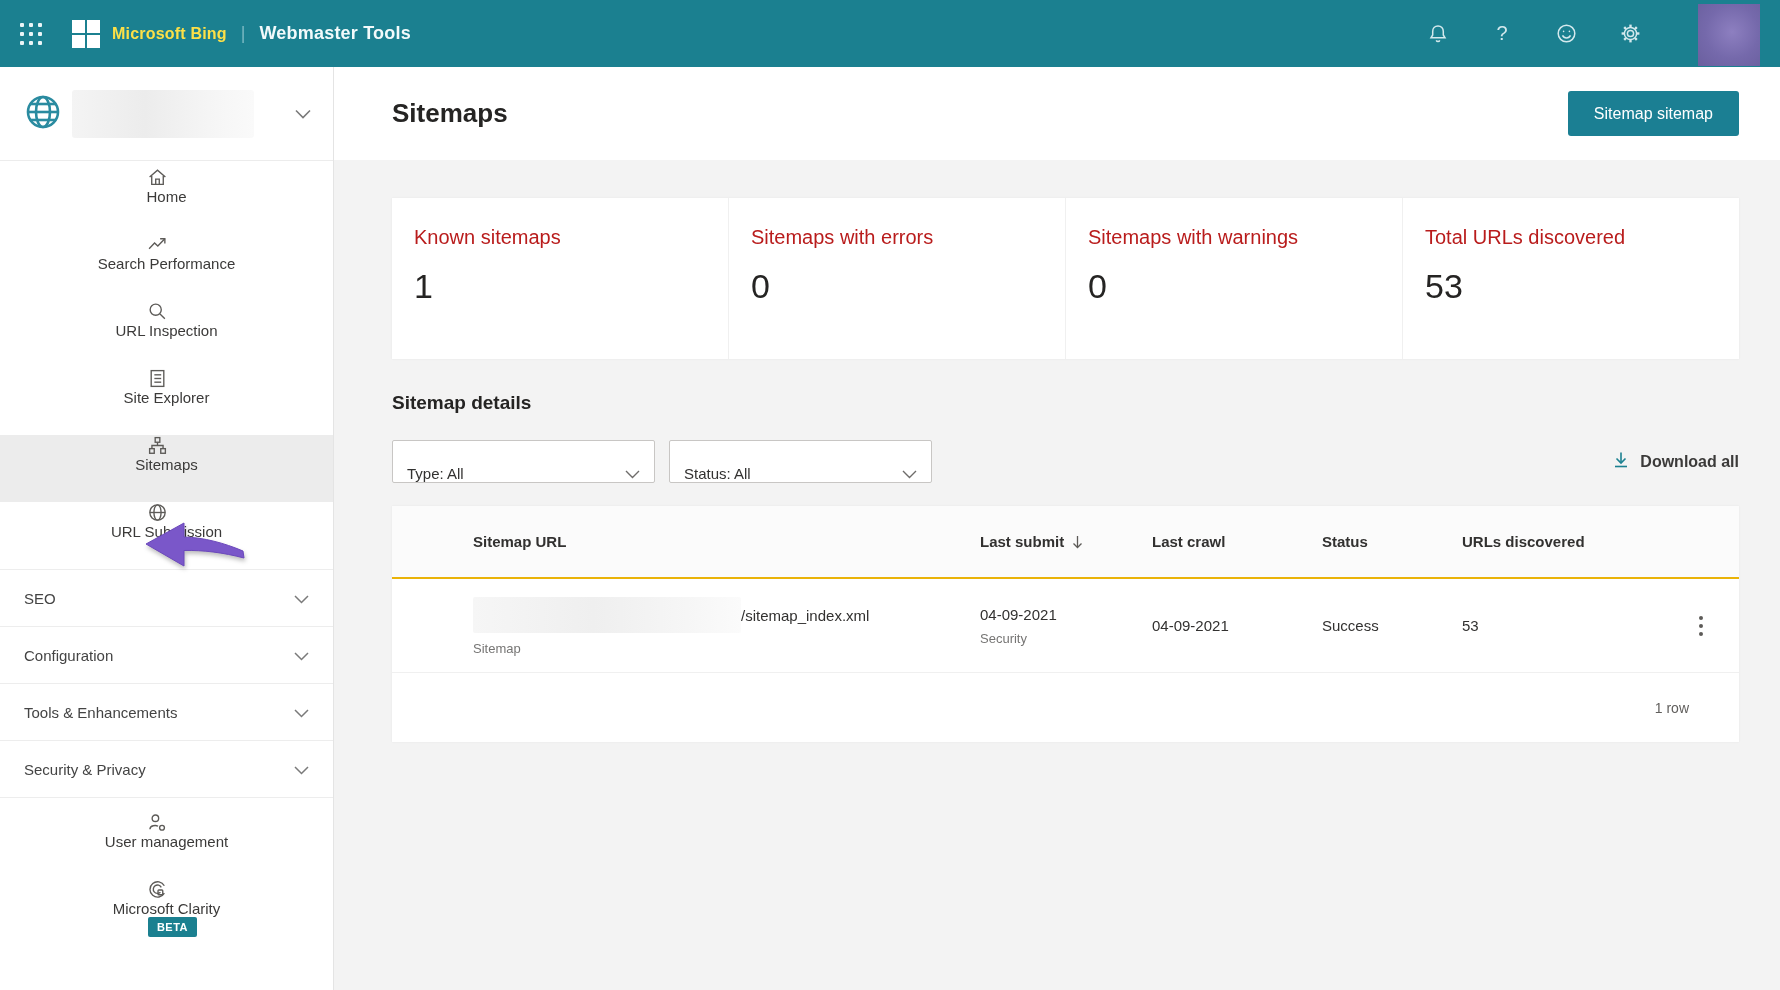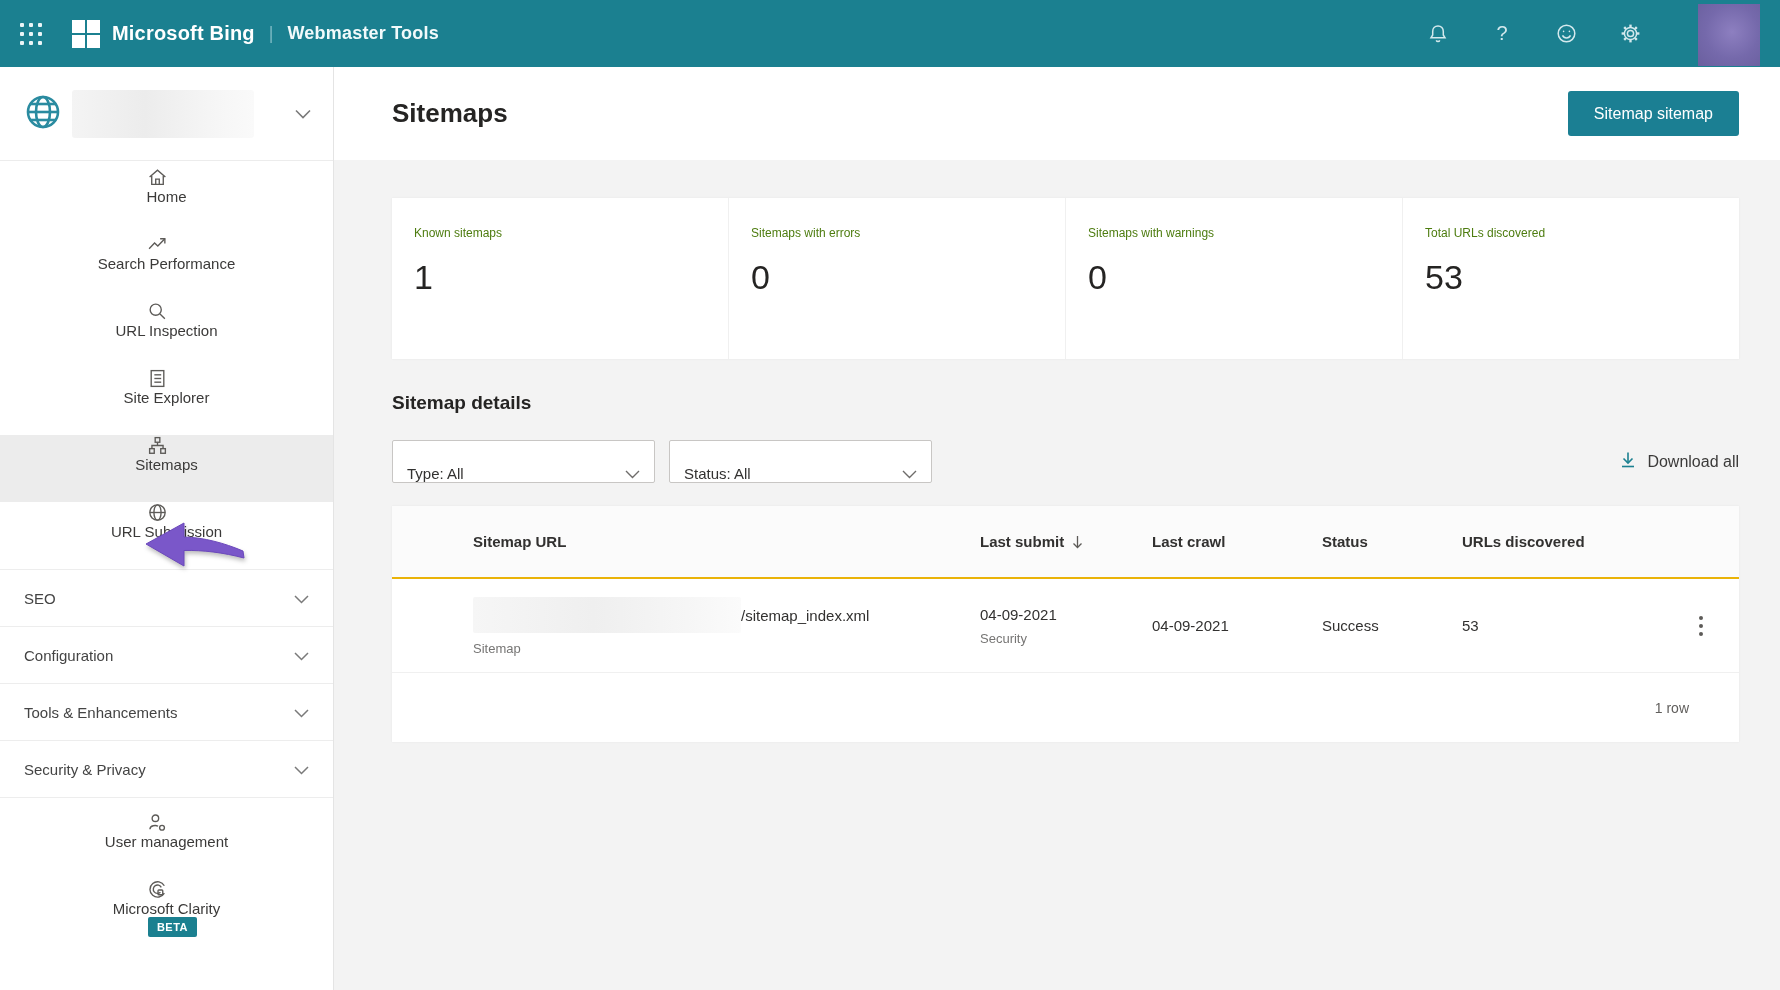--- a/index.html
+++ b/index.html
@@ -8,21 +8,21 @@
 
   
   .topbar { height:67px; background:#1b8090; display:flex; align-items:center;
     padding:0 20px 0 18px; position:relative; }
   .waffle { width:26px; height:26px; display:grid; grid-template-columns:repeat(3,1fr);
     gap:5px; padding:2px; cursor:pointer; }
   .waffle span { width:4px; height:4px; background:#eaf5f7; border-radius:1px; }
   .mslogo { display:grid; grid-template-columns:13px 13px; grid-template-rows:13px 13px;
     gap:2px; margin-left:28px; }
   .mslogo span { background:#fff; }
-  .brand { color:#ffffff; font-size:20px; font-weight:700; margin-left:12px; letter-spacing:.2px; }
+  .brand { color:#fde047; font-size:16px; font-weight:700; margin-left:12px; letter-spacing:.2px; }
   .brand-sep { color:#79b7c2; font-size:18px; margin:0 14px; font-weight:300; }
   .suite { color:#f2fafb; font-size:18px; font-weight:600; letter-spacing:.2px; }
   .topbar-right { margin-left:auto; display:flex; align-items:center; gap:40px; }
   .tb-icon { width:24px; height:24px; display:flex; align-items:center; justify-content:center;
     color:#d4e9ed; cursor:pointer; }
   .tb-icon svg { stroke:#d4e9ed; fill:none; stroke-width:1.5; }
   .help-q { font-size:20px; color:#d4e9ed; font-weight:400; }
   .avatar { width:62px; height:62px; margin-left:16px;
     background:radial-gradient(circle at 55% 45%, #8d7fc0 0%, #7569ab 55%, #6a5f9e 100%);
     position:relative; top:1px; cursor:pointer; }
@@ -68,32 +68,32 @@
   .submit-btn { margin-left:auto; background:#1b7f93; color:#fff; border:none;
     font-size:16px; font-weight:400; padding:0 26px; height:45px; border-radius:3px;
     cursor:pointer; font-family:inherit; }
 
   .content { flex:1; padding:38px 51px 0 58px; }
 
   .stats-card { background:#fff; display:flex; height:161px;
     box-shadow:0 0 2px rgba(0,0,0,.06); }
   .stat-cell { flex:1; padding:28px 0 0 22px; border-right:1px solid #f0f0f0; }
   .stat-cell:last-child { border-right:none; }
-  .stat-label { font-size:12px; color:#4d7c0f; }
+  .stat-label { font-size:20px; color:#b91c1c; }
   .stat-value { font-size:34px; font-weight:300; color:#252423; margin-top:18px; }
 
   .details-heading { font-size:19px; font-weight:600; color:#252423; margin-top:33px; }
 
   .filter-row { display:flex; align-items:center; margin-top:26px; }
   .dropdown { width:263px; height:43px; background:#fff; border:1px solid #c8c6c4;
     border-radius:2px; display:flex; align-items:flex-end; padding:0 14px;
     font-size:15px; color:#323130; cursor:pointer; margin-right:14px; }
   .dropdown .chev { margin-left:auto; color:#6e6c6a; }
   .download-all { margin-left:auto; display:flex; align-items:center; gap:10px;
-    cursor:pointer; font-size:16px; color:#3b3a39; font-weight:400; }
+    cursor:pointer; font-size:16px; color:#3b3a39; font-weight:700; }
 
   .table-card { background:#fff; margin-top:23px; box-shadow:0 0 2px rgba(0,0,0,.06); }
   .t-grid { display:grid; grid-template-columns:507px 172px 170px 140px 231px 1fr;
     padding-left:81px; padding-right:30px; align-items:center; }
   .t-head { height:73px; background:#fbfbfb; border-bottom:2px solid #eab308; }
   .t-head .th { font-size:15px; font-weight:600; color:#323130; display:flex;
     align-items:center; gap:8px; cursor:pointer; }
   .sort-ico { color:#5d5b58; display:inline-flex; }
   .t-row { height:94px; border-bottom:1px solid #f0f0f0; }
   .cell-main { font-size:15px; color:#323130; }

